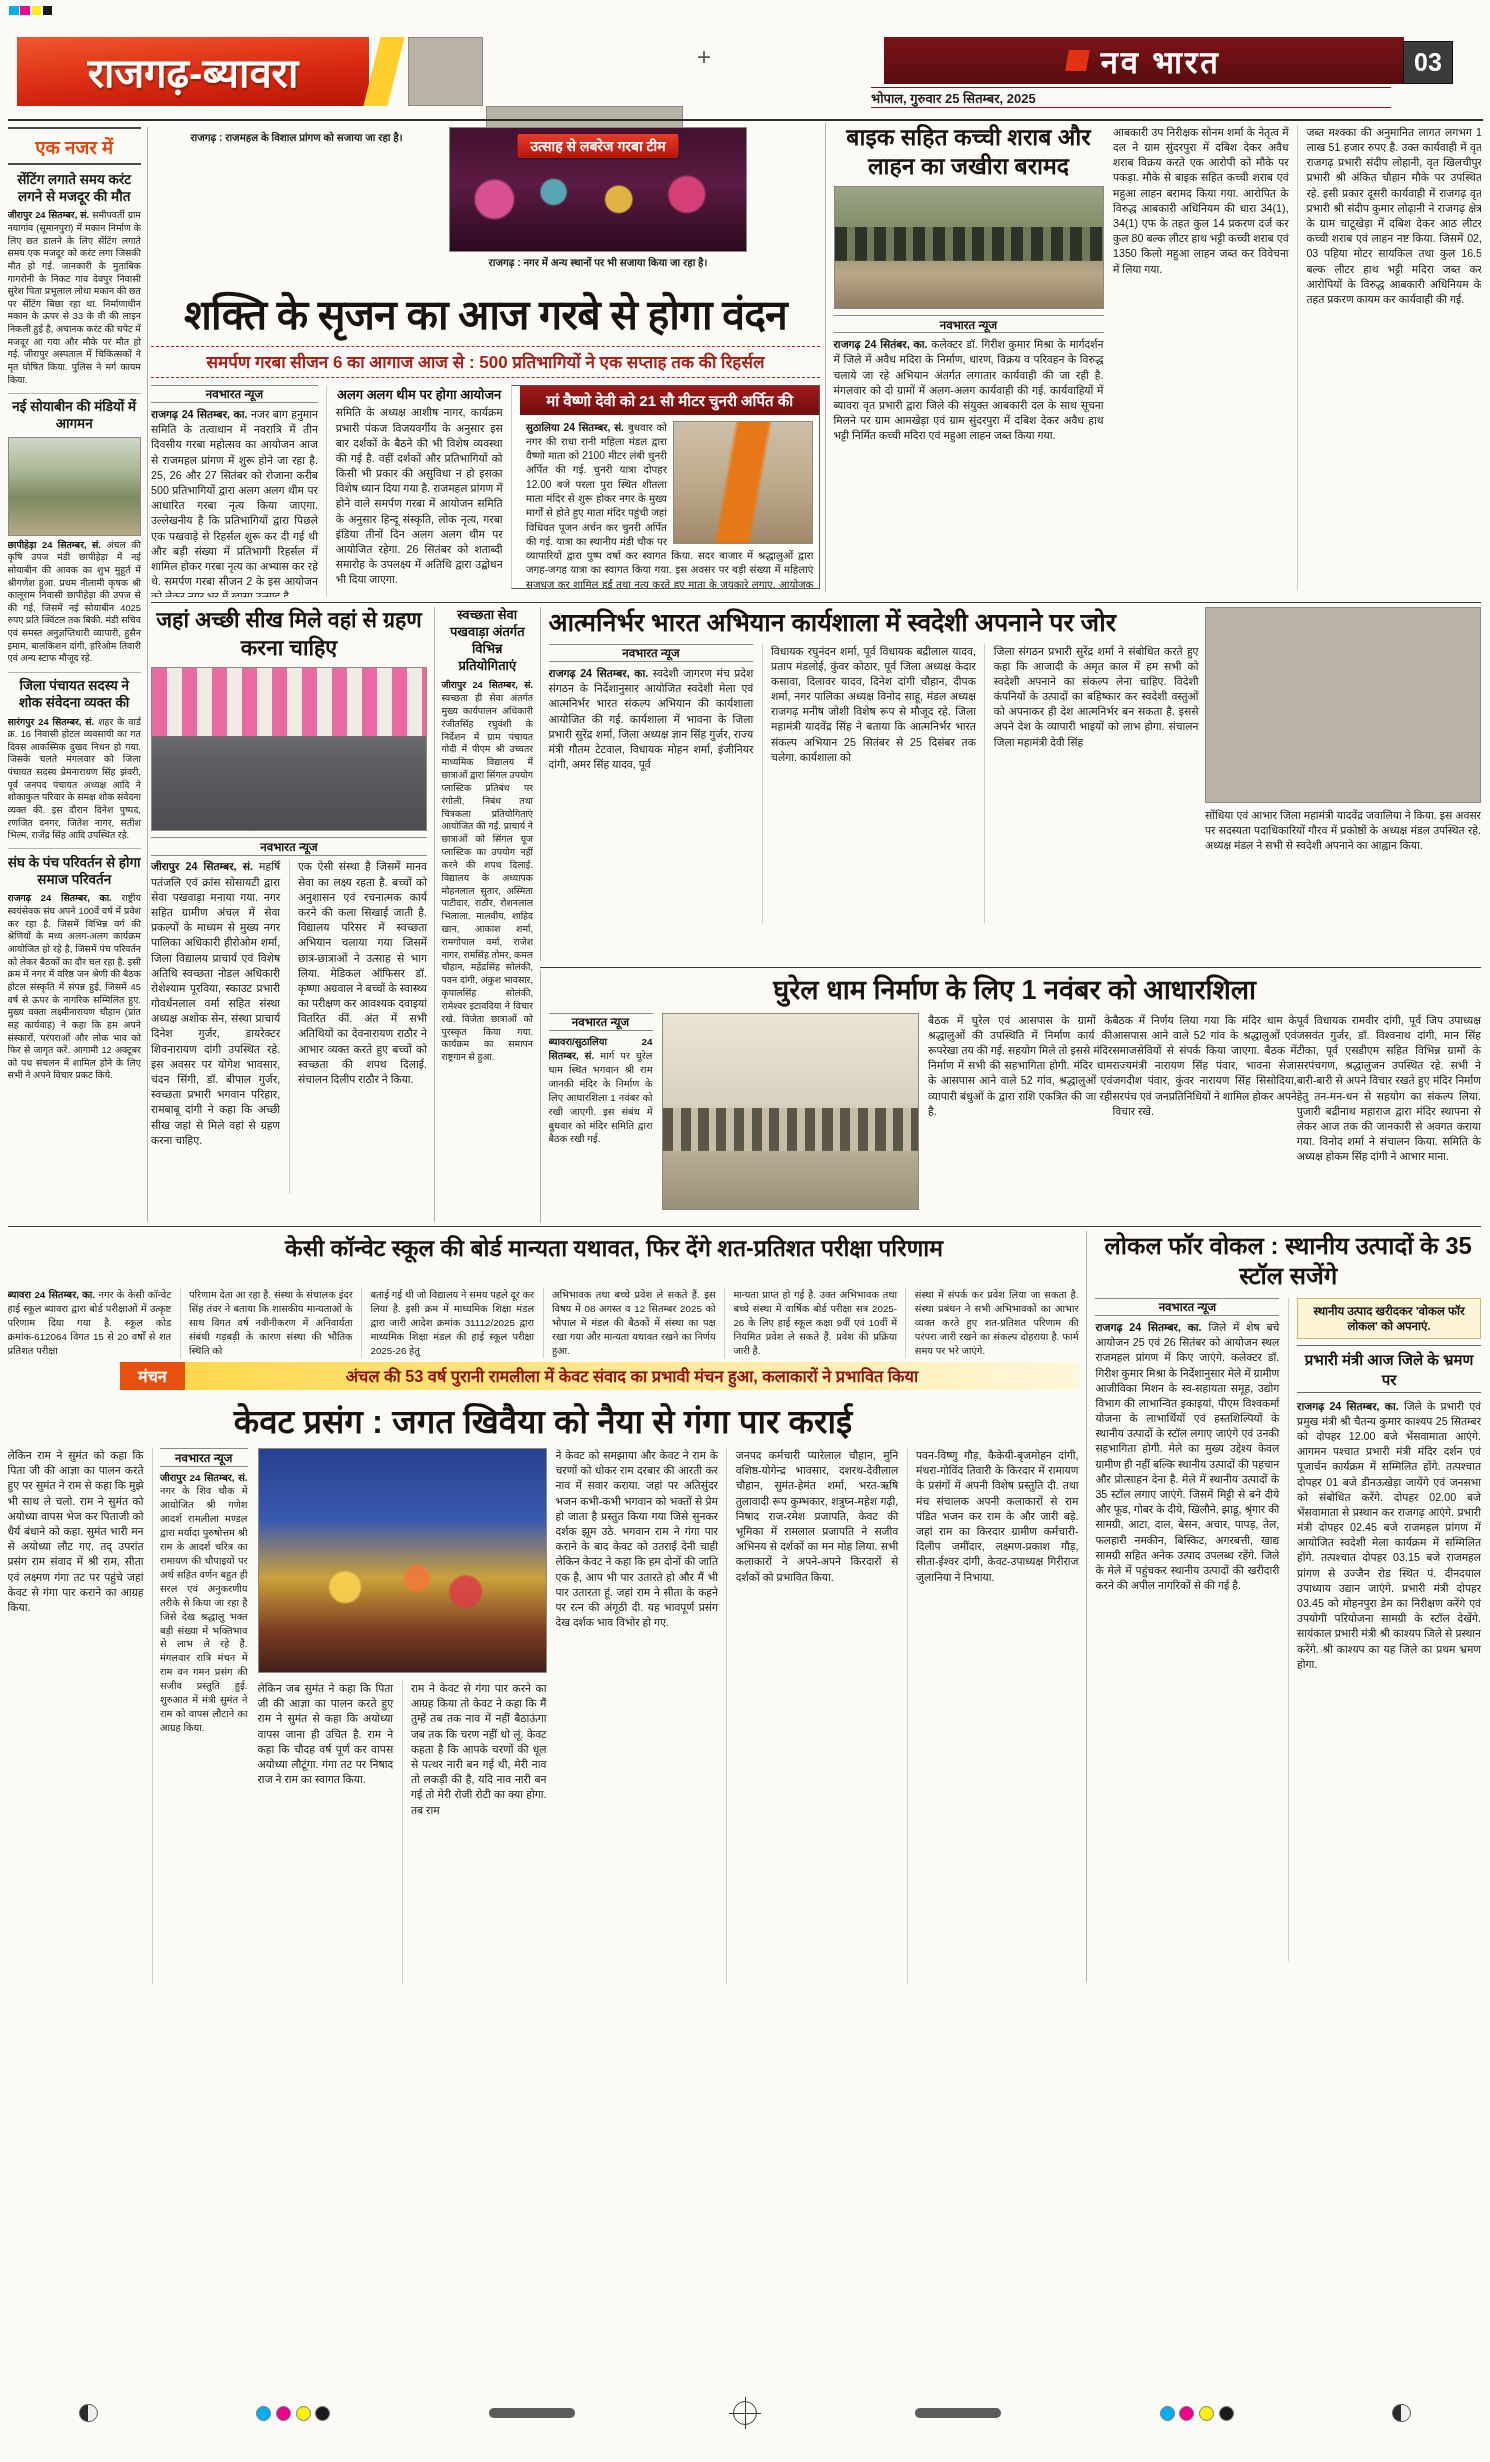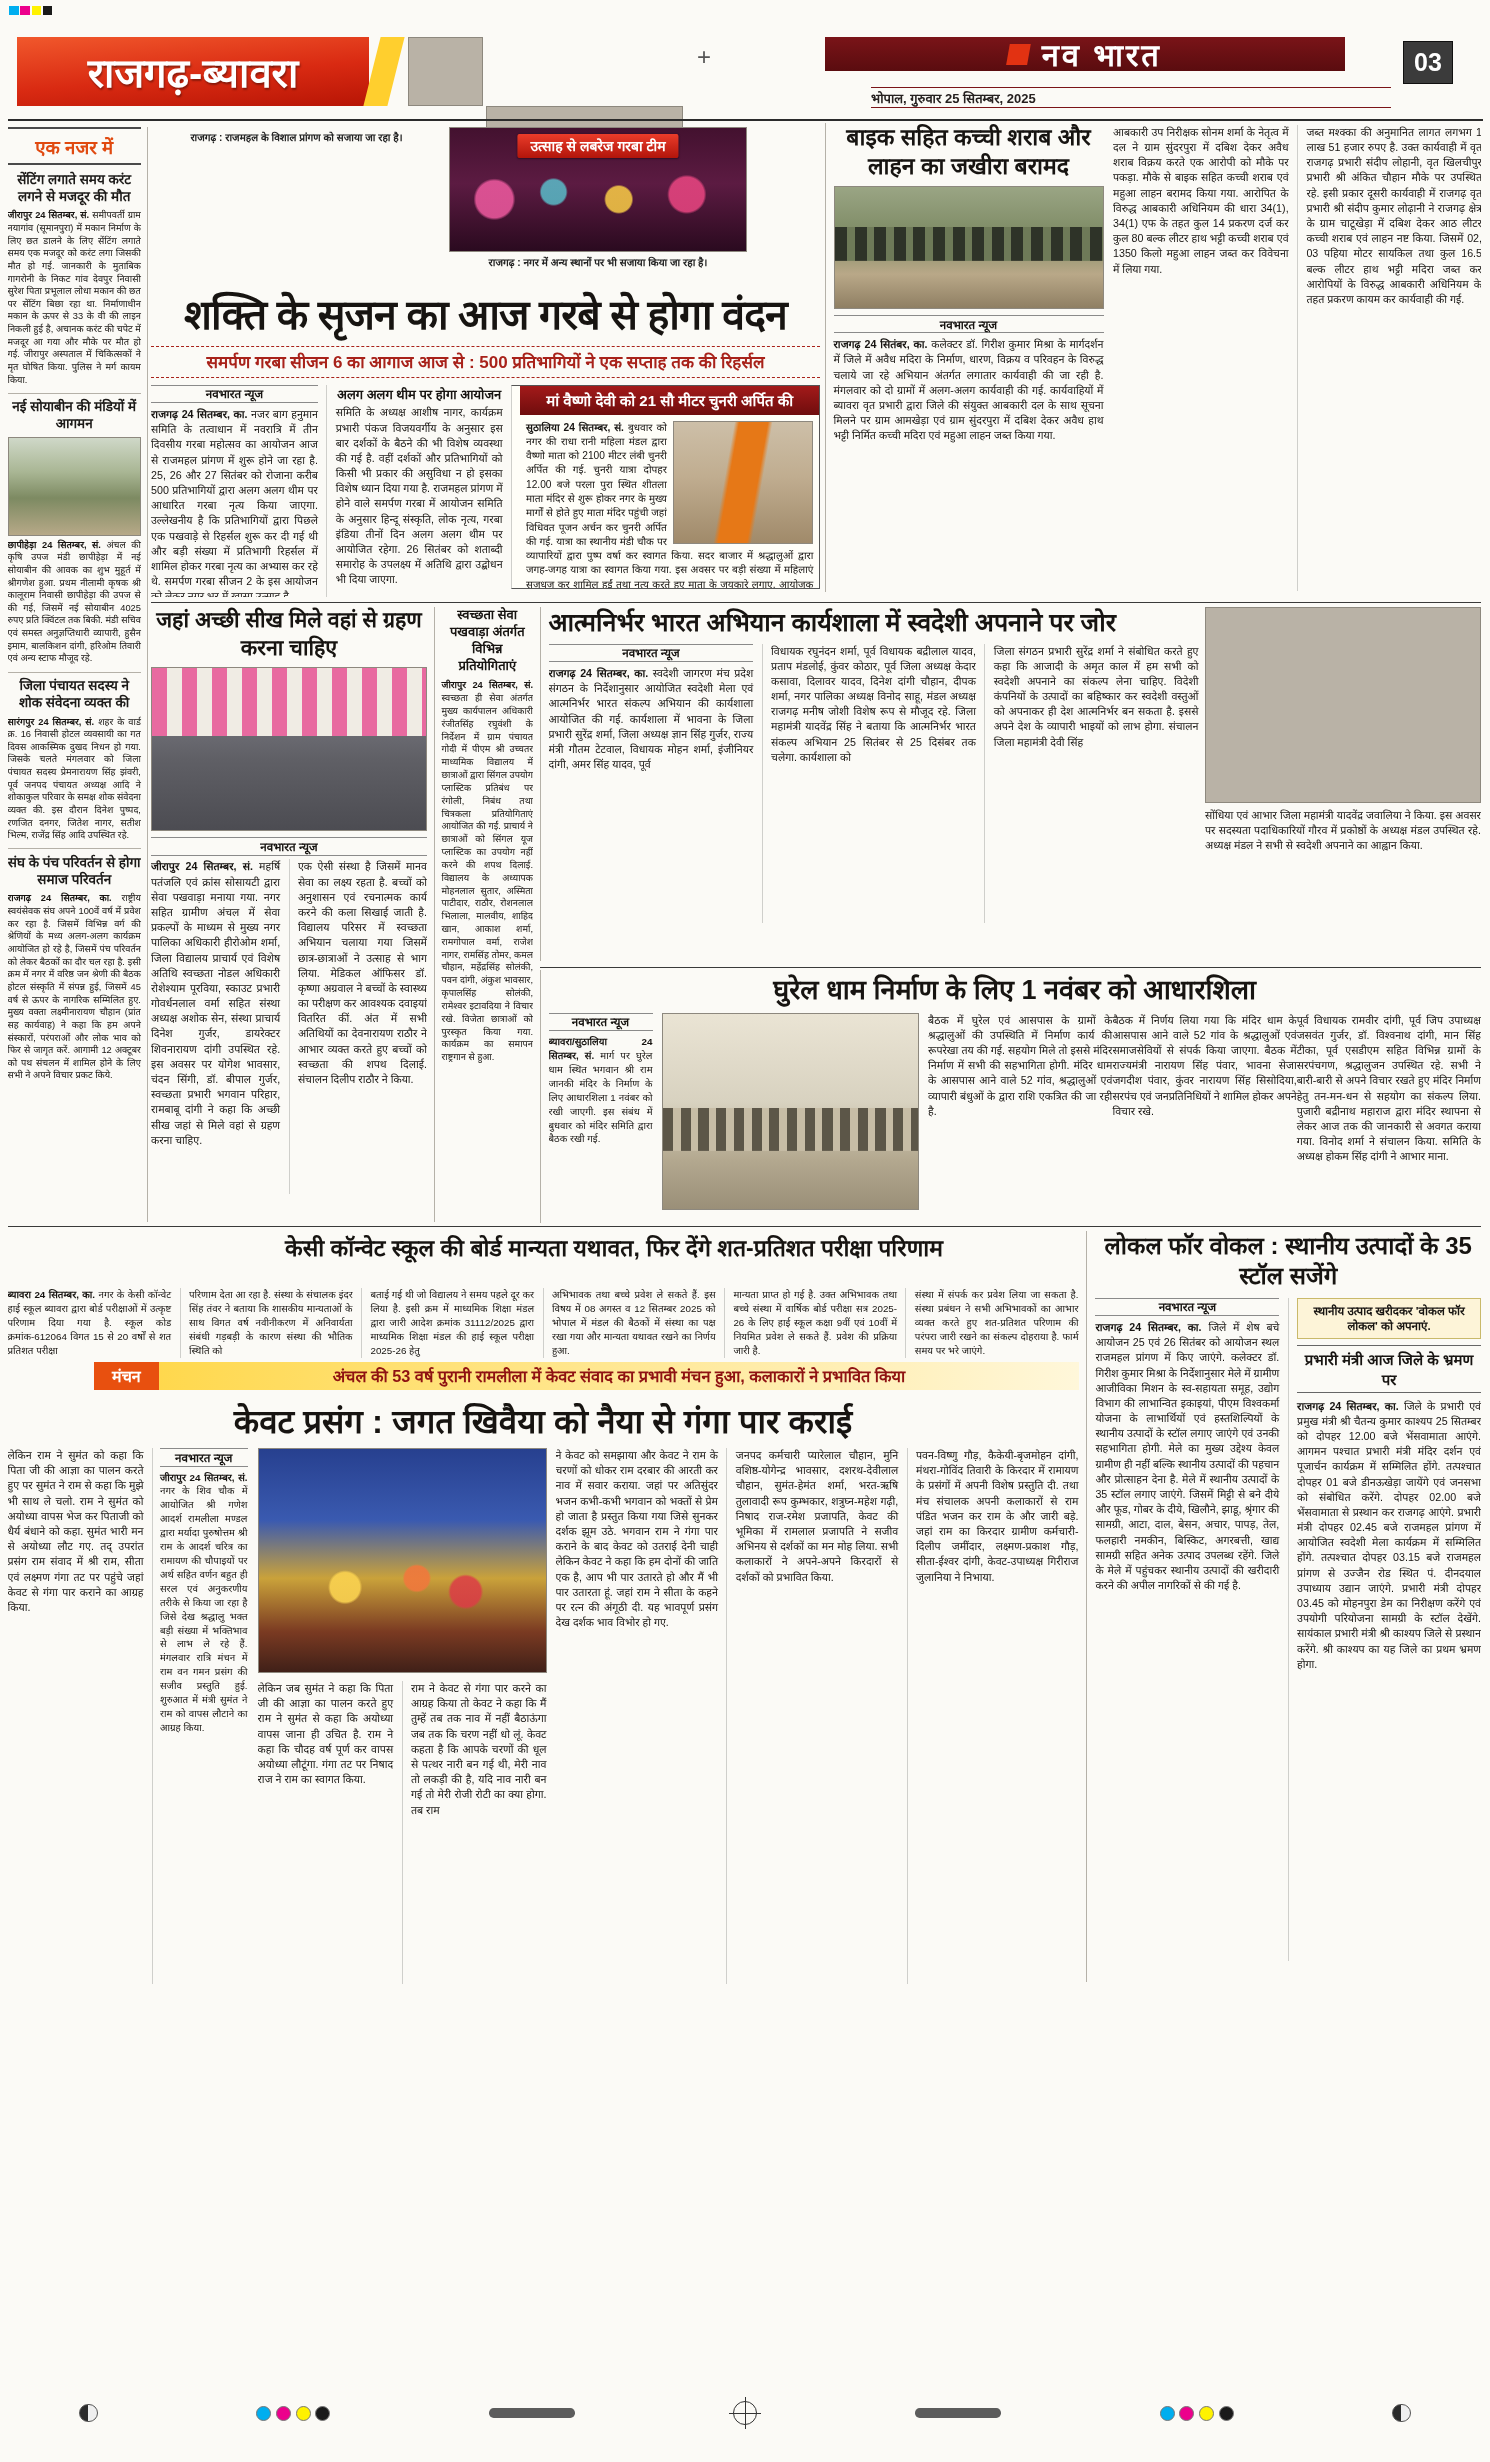--- a/index.html
+++ b/index.html
@@ -14,21 +14,21 @@
     display:flex; align-items:center; justify-content:center;
     color:#fff; font-size:40px; font-weight:bold; text-shadow:0.9px 1.9px 1.9px rgba(0,0,0,.35); }
   .masthead-wedge { left:372px; top:37px; width:24px; height:69px; background:#ffcf2e; transform:skewX(-14deg); }
   .hd-ph { border:0.9px solid #888; }
   .hd-ph1 { left:408px; top:37px; width:75px; height:69px;
     background:linear-gradient(180deg,#f7e3c0 0%,#eba94e 40%,#c97a28 75%,#8a5a20 100%); }
   .hd-ph2 { left:486px; top:37px; width:197px; height:69px;
     background:radial-gradient(circle at 30% 35%, rgba(255,255,255,.5) 0 6%, transparent 7%),
                linear-gradient(180deg,#cfe0d8 0%,#9fb89a 30%,#5d7a52 62%,#3f5840 100%); }
   .reg-plus { left:697px; top:43px; font-size:24px; color:#555; font-weight:normal; }
-  .paper-bar { left:825px; top:37px; width:520px; height:34px;
+  .paper-bar { left:884px; top:37px; width:520px; height:47px;
     background:linear-gradient(180deg,#7a1418,#5a0c0f);
     display:flex; align-items:center; justify-content:center;
     color:#fff; font-size:31px; font-weight:bold; letter-spacing:2.8px; }
   .paper-bar .flag { width:20.5px; height:20.5px; background:#e23212; margin-right:13px; transform:skewX(-10deg); }
   .date-bar { left:871px; top:87px; width:520px; height:21.4px;
     border-top:1.9px solid #7a1418; border-bottom:1.9px solid #7a1418;
     display:flex; align-items:center; justify-content:flex-start; font-size:13px; font-weight:bold; color:#262120; }
   .page-box { left:1403px; top:41px; width:50px; height:43px; background:#3b3b3b; border:1.9px solid #101010;
     color:#fff; display:flex; align-items:center; justify-content:center; font-size:25px; font-weight:bold; }
   .header-rule { left:7.5px; top:119px; width:1475px; border-top:2.8px solid #2b2b2b; }
@@ -161,21 +161,21 @@
     padding-left:8.4px; overflow:hidden; }
   .local-head { font-size:24px; line-height:1.25; font-weight:bold; text-align:center; margin-bottom:6.5px; }
   .local .cols { height:663px; overflow:hidden; }
   .quote { font-weight:bold; font-size:11.6px; text-align:center; background:#fdf4d8;
     border:0.9px solid #c9b96a; padding:4.7px 3.7px; margin-bottom:6.5px; }
   .subhead2 { font-weight:bold; font-size:15px; text-align:center; border-top:1.4px solid #666;
     border-bottom:1.4px solid #666; padding:2.8px 0; margin:3.7px 0 5.6px 0; }
 
   
   .kevat { left:7.5px; top:1362px; width:1071px; height:622px; overflow:hidden; }
-  .manch-row { margin-left:86px; display:flex; height:28px; }
+  .manch-row { margin-left:112px; display:flex; height:28px; }
   .manch-tag { background:#e8500f; color:#fff; font-weight:bold; font-size:16px; padding:0 18.6px;
     display:flex; align-items:center; }
   .manch-banner { flex:1; background:linear-gradient(90deg,#ffd84d,#fff7da); color:#8f1212;
     font-weight:bold; font-size:16.3px; display:flex; align-items:center; justify-content:center; }
   .kevat-head { margin-left:142px; font-size:33px; font-weight:bold; text-align:center; margin:7.5px 0 5.6px 0; }
   .kevat-body { position:relative; height:536px; margin-top:3.7px; }
   .kv-colA { position:absolute; left:0; top:0; width:136px; height:100%; overflow:hidden; }
   .kv-colB { position:absolute; left:144px; top:0; width:96px; height:100%; overflow:hidden;
     border-left:0.9px solid #cfcfcb; padding-left:7.5px; }
   .kv-photo { position:absolute; left:250px; top:0; width:289px; height:225px; }

